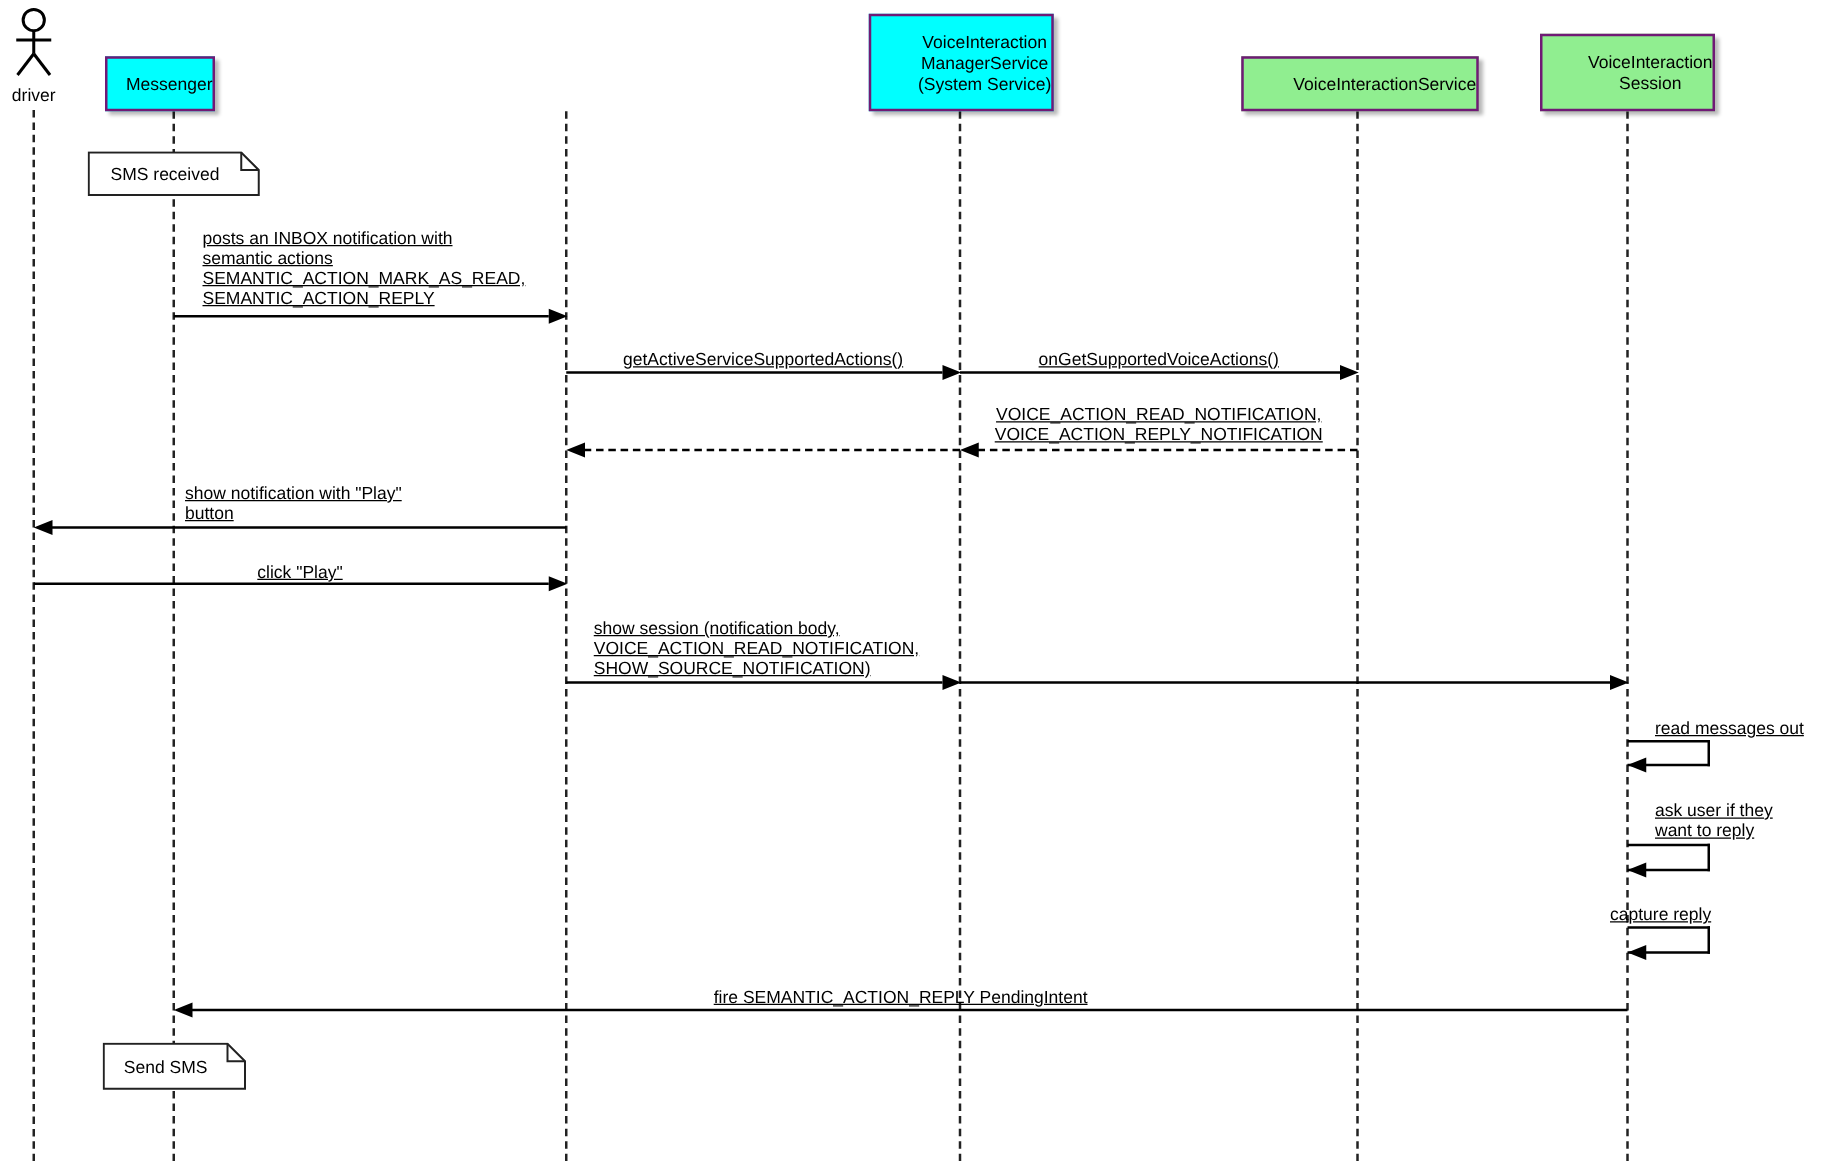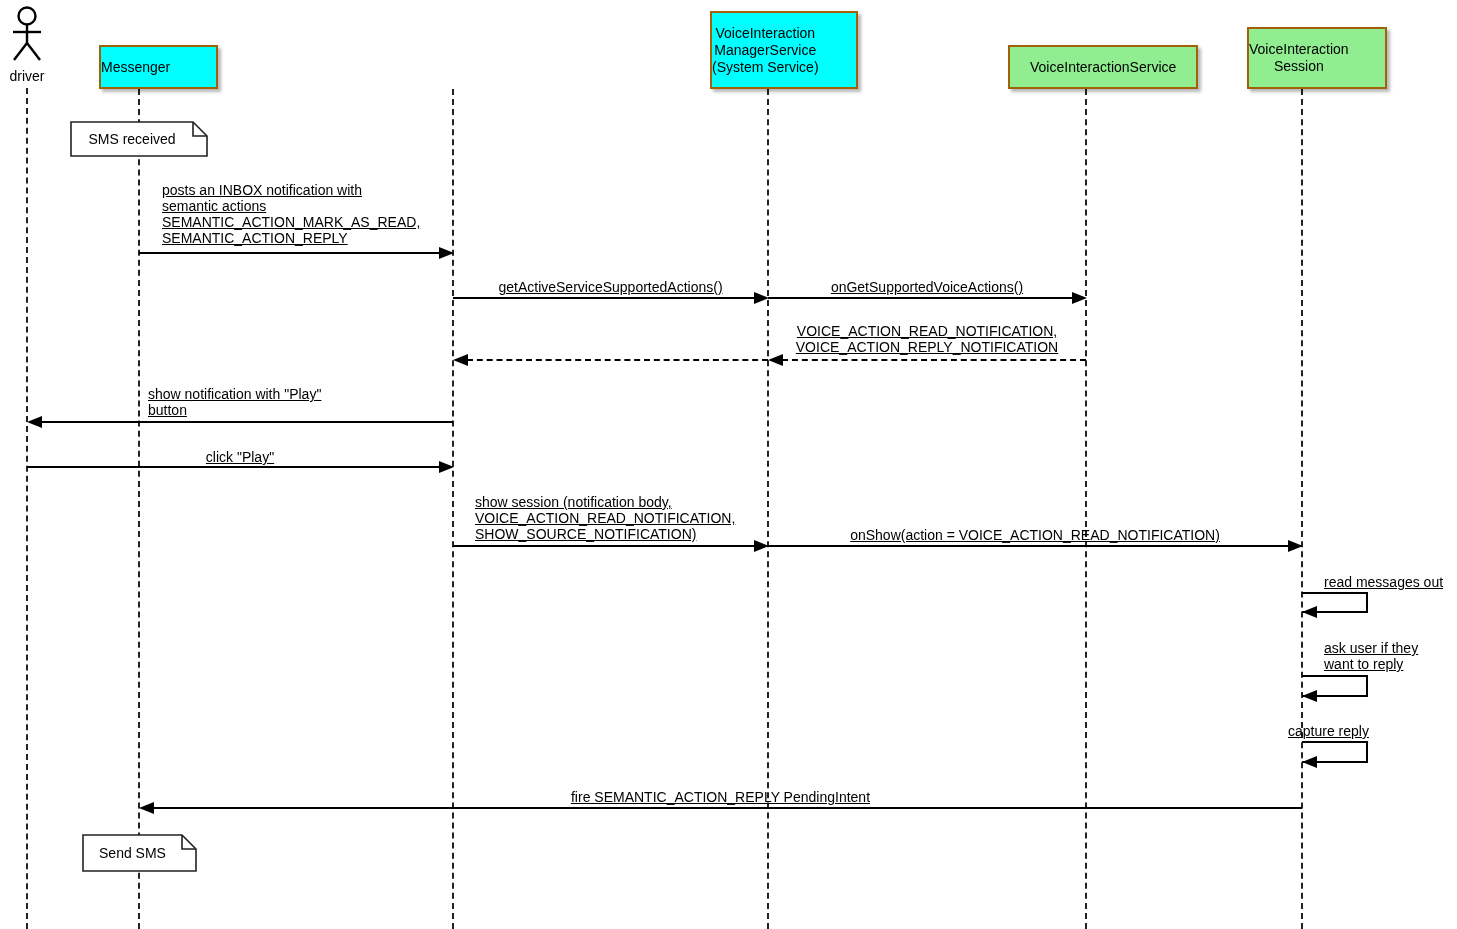--- a/index.html
+++ b/index.html
@@ -2,25 +2,24 @@
 <html><head>
 <meta charset="utf-8">
 <style>
   html,body{margin:0;padding:0;background:#fff;}
   #canvas{
     position:relative;width:1457px;height:929px;background:#ffffff;
     font-family:"Liberation Sans",sans-serif;color:#000;overflow:hidden;
   }
   .lifeline{position:absolute;width:0;border-left:2px dashed #222;}
   .pbox{
-    position:absolute;display:flex;align-items:center;justify-content:flex-start;
-    border:2px solid #a16207;box-sizing:border-box;text-align:center;
+    position:absolute;display:flex;align-items:center;justify-content:flex-end;
+    border:2px solid #701a75;box-sizing:border-box;text-align:center;
     font-size:14px;line-height:17px;white-space:pre-line;
     box-shadow:3px 3px 3px rgba(0,0,0,0.28);
-    margin-left:15px;
   }
   .cyan{background:#00FFFF;}
   .green{background:#90EE90;}
   .mline{position:absolute;height:0;border-top:2px solid #000;}
   .mline.dashed{border-top-style:dashed;}
   .arr{position:absolute;width:0;height:0;border-style:solid;}
   .arr.right{border-width:6px 0 6px 15px;border-color:transparent transparent transparent #000;}
   .arr.left{border-width:6px 15px 6px 0;border-color:transparent #000 transparent transparent;}
   .mlabel{position:absolute;font-size:14px;line-height:16px;white-space:pre-line;text-decoration:underline;}
   .ctr{text-align:center;}
@@ -49,21 +48,21 @@
 
   <svg style="left:7px;top:5px;" width="40" height="62" viewBox="0 0 40 62">
     <circle cx="20" cy="11" r="8.5" fill="none" stroke="#000" stroke-width="2.4"></circle>
     <line x1="20" y1="19.5" x2="20" y2="38" stroke="#000" stroke-width="2.4"></line>
     <line x1="6" y1="27" x2="34" y2="27" stroke="#000" stroke-width="2.4"></line>
     <line x1="20" y1="38" x2="7" y2="55" stroke="#000" stroke-width="2.4"></line>
     <line x1="20" y1="38" x2="33" y2="55" stroke="#000" stroke-width="2.4"></line>
   </svg>
   <div class="alabel ctr" style="left:0px;top:68px;width:54px;">driver</div>
 
-  <div class="pbox cyan" style="left:84px;top:45px;width:119px;height:44px;">
+  <div class="pbox cyan" style="left:84px;top:45px;width:88px;height:44px;">
     <span>Messenger</span>
   </div>
   <div class="pbox cyan" style="left:695px;top:11px;width:148px;height:78px;">
     <span>VoiceInteraction
 ManagerService
 (System Service)</span>
   </div>
   <div class="pbox green" style="left:993px;top:45px;width:190px;height:44px;padding-left:20px;">
     <span>VoiceInteractionService</span>
   </div>
@@ -109,21 +108,20 @@
   <div class="mlabel ctr" style="left:27px;top:449px;width:426px;">click "Play"</div>
   <div class="mline" style="left:27px;top:466px;width:412px;"></div>
   <div class="arr right" style="left:439px;top:461px;"></div>
 
   <div class="mlabel" style="left:475px;top:494px;width:295px;">show session (notification body,
 VOICE_ACTION_READ_NOTIFICATION,
 SHOW_SOURCE_NOTIFICATION)</div>
   <div class="mline" style="left:453px;top:545px;width:301px;"></div>
   <div class="arr right" style="left:754px;top:540px;"></div>
 
-  <div class="mlabel ctr" style="left:768px;top:527px;width:534px;">onShow(action = VOICE_ACTION_READ_NOTIFICATION)</div>
   <div class="mline" style="left:768px;top:545px;width:520px;"></div>
   <div class="arr right" style="left:1288px;top:540px;"></div>
 
   <div class="mlabel" style="left:1324px;top:574px;width:133px;">read messages out</div>
   <div class="selfloop" style="left:1302px;top:592px;width:64px;height:17px;"></div>
   <div class="arr left" style="left:1302px;top:606px;"></div>
 
   <div class="mlabel" style="left:1324px;top:640px;width:133px;">ask user if they
 want to reply</div>
   <div class="selfloop" style="left:1302px;top:675px;width:64px;height:18px;"></div>

